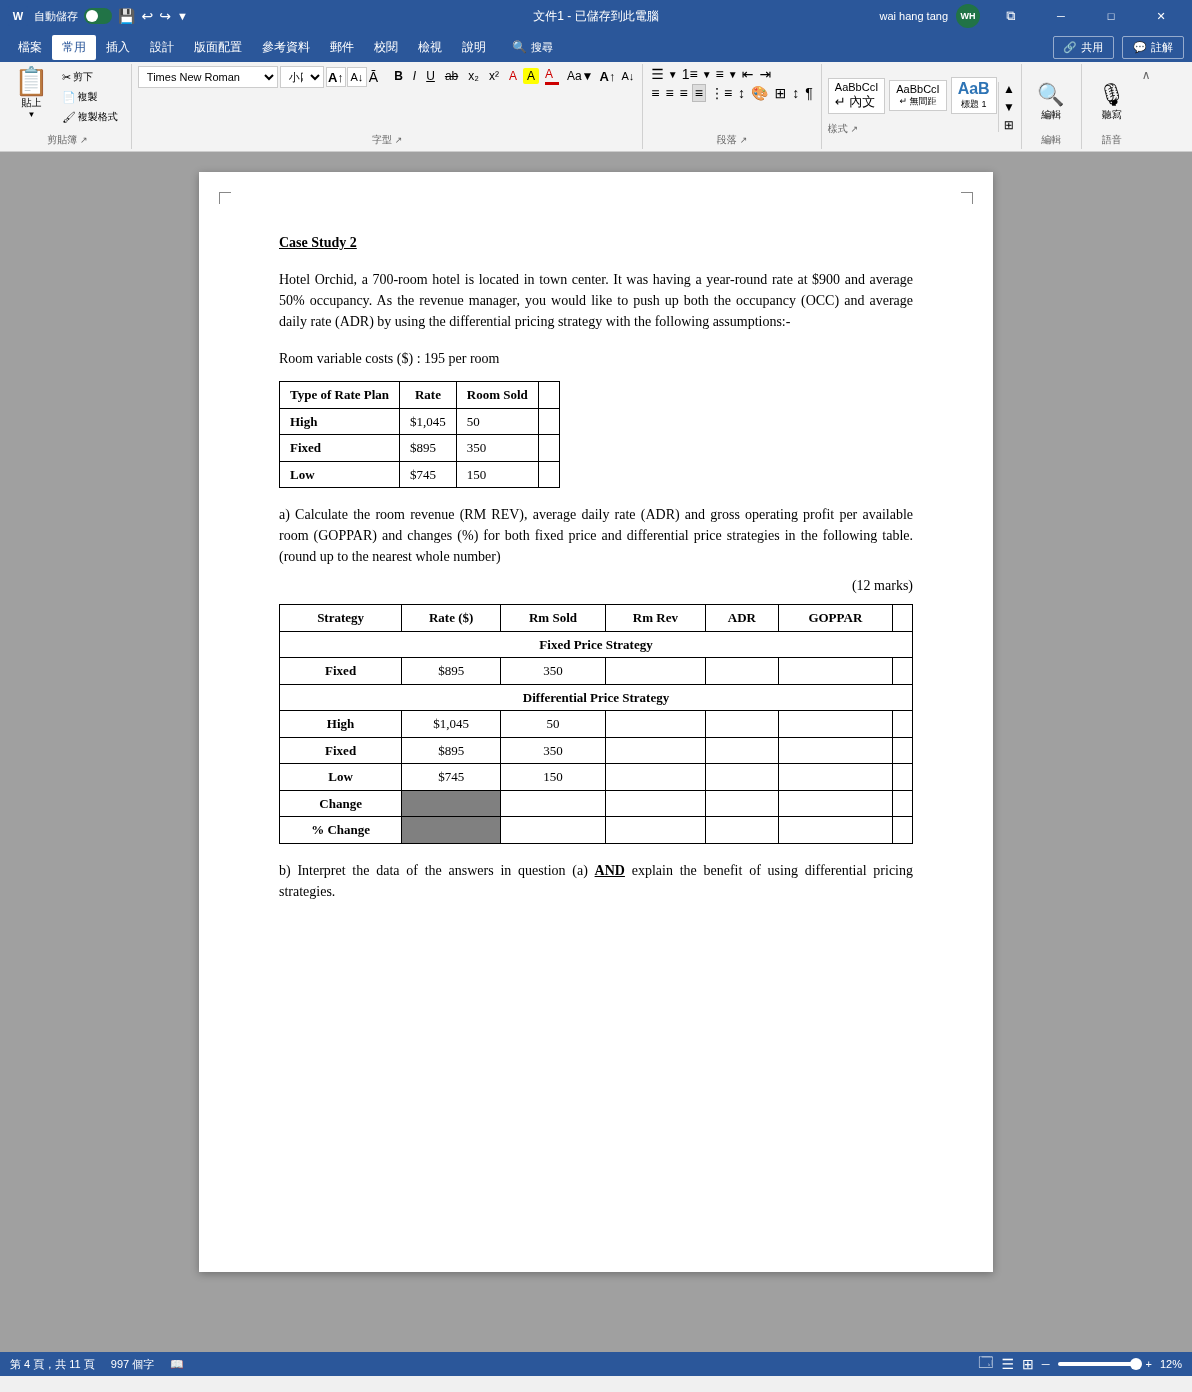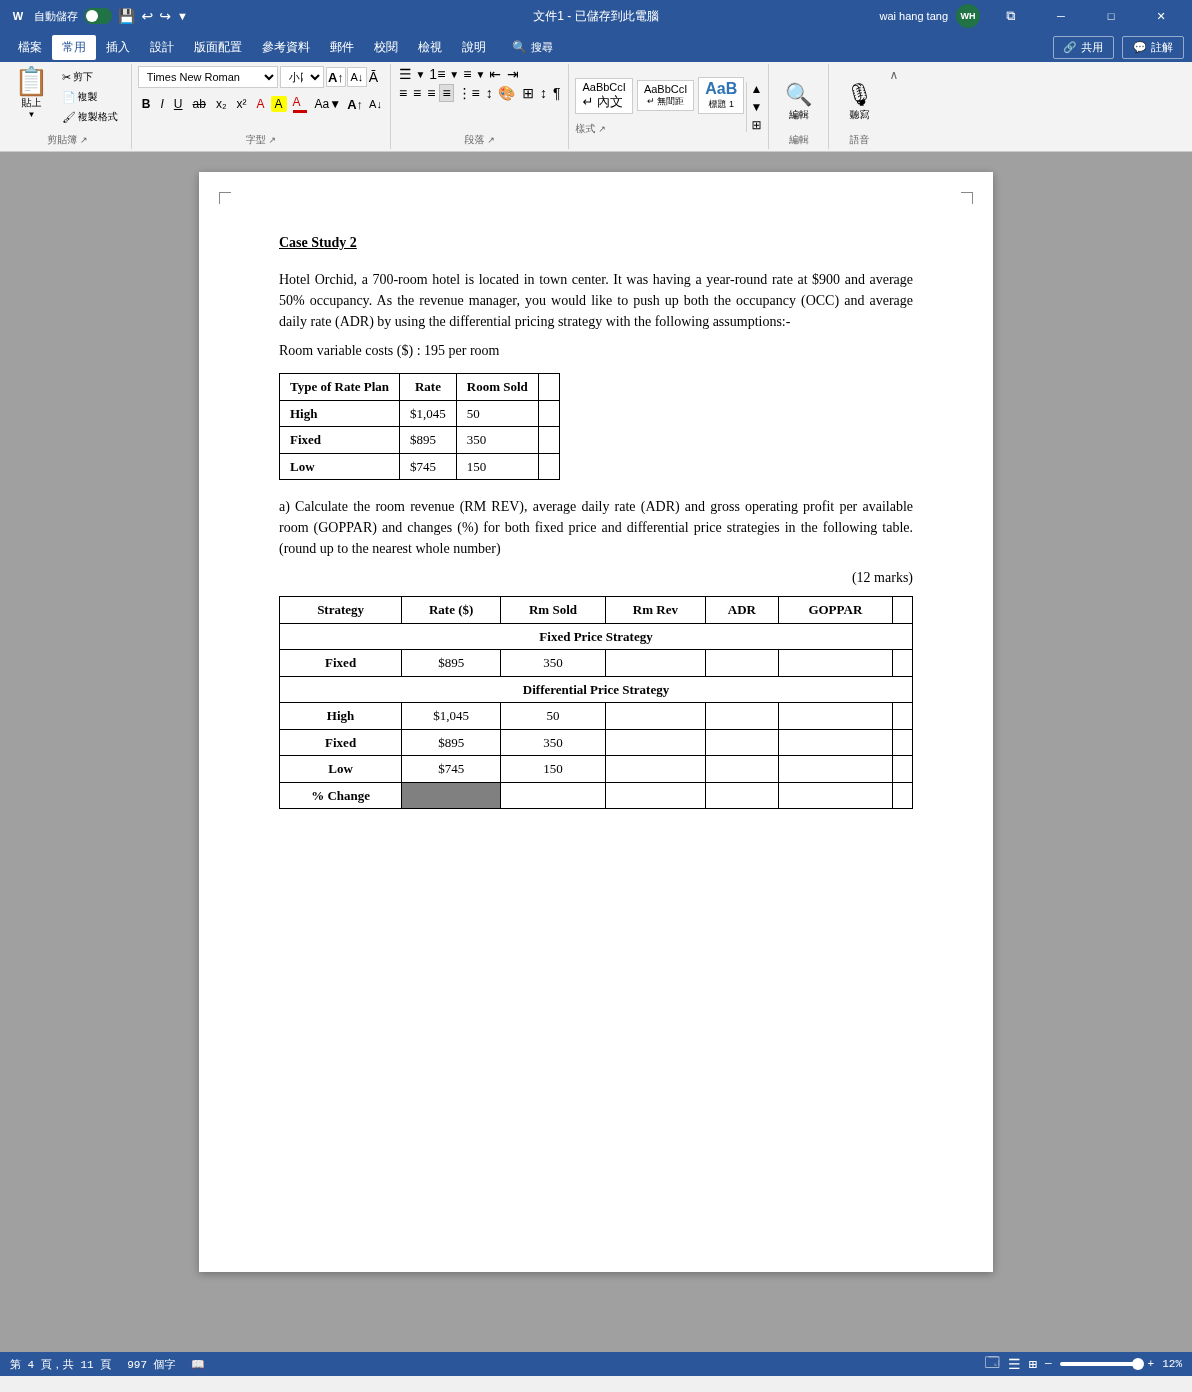--- a/index.html
+++ b/index.html
@@ -131,31 +131,31 @@
     }
 
     
     .status-bar {
       background: #2b579a;
       color: white;
       height: 24px;
       display: flex;
       align-items: center;
       padding: 0 10px;
-      font-family: Liberation Mono, monospace;
+      font-family: Liberation Sans, sans-serif;
       font-size: 11px;
       gap: 16px;
     }
     .status-right { margin-left: auto; display: flex; align-items: center; gap: 8px; }
     .zoom-slider { width: 80px; height: 4px; background: white; border-radius: 2px; position: relative; }
     .zoom-thumb { position: absolute; width: 12px; height: 12px; background: white; border-radius: 50%; top: -4px; left: 90%; }
 
     
     .case-title { font-size: 14px; font-weight: bold; text-decoration: underline; margin-bottom: 8px; }
-    .para { margin-bottom: 8px; text-align: justify; }
+    .para { margin-bottom: 16px; text-align: justify; }
     .room-var { margin-bottom: 12px; }
 
     
     .small-table { border-collapse: collapse; margin-bottom: 16px; }
     .small-table th, .small-table td {
       border: 1px solid black;
       padding: 3px 10px;
       font-size: 13px;
     }
     .small-table th { font-weight: bold; }
@@ -267,21 +267,21 @@
         <div class="ribbon-small-btn" style="display:flex; align-items:center; gap:2px;">
             <span>🖌</span>
             <span style="font-size:10px;">複製格式</span>
           </div>
       </div>
     </div>
     <div class="ribbon-group-label">剪貼簿 <span style="font-size:9px;">↗</span></div>
   </div>
 
   <div class="ribbon-group" style="min-width:180px;">
-    <div class="ribbon-group-content" style="flex-direction:column; align-items:flex-start; gap:6px;">
+    <div class="ribbon-group-content" style="flex-direction:row; align-items:flex-start; gap:12px;">
       <div class="font-row">
         <select class="font-select">
           <option>Times New Roman</option>
         </select>
         <select class="size-select">
           <option>小四</option>
         </select>
         <div style="display:flex; gap:1px;">
           <div class="small-icon-btn" style="font-size:13px; font-weight:bold;">A↑</div>
           <div class="small-icon-btn" style="font-size:11px;">A↓</div>
@@ -480,31 +480,45 @@
           <tr>
             <td style="font-weight: bold;">Low</td>
             <td>$745</td>
             <td>150</td>
             <td>&nbsp;</td>
             <td>&nbsp;</td>
             <td>&nbsp;</td>
             <td style="width: 20px;"></td>
           </tr>
           <tr>
+            <td style="font-weight: bold;">Change</td>
+            <td style="background: rgb(128, 128, 128);"></td>
+            <td>&nbsp;</td>
+            <td>&nbsp;</td>
+            <td>&nbsp;</td>
+            <td>&nbsp;</td>
+            <td style="width: 20px;"></td>
+          </tr>
+          <tr>
             <td style="font-weight: bold; text-align: center;">% Change</td>
             <td style="background: rgb(128, 128, 128);"></td>
             <td>&nbsp;</td>
             <td>&nbsp;</td>
             <td>&nbsp;</td>
             <td>&nbsp;</td>
             <td style="width: 20px;"></td>
           </tr>
         </tbody>
     </table>
 
+    <div class="list-item">
+      <span>b)   Interpret the data of the answers in question (a) </span>
+      <span style="text-decoration:underline; font-weight:bold;">AND</span>
+      <span> explain the benefit of using differential pricing strategies.</span>
+    </div>
 
     <div style="height:20px;"></div>
     <div style="height:20px;"></div>
     <div style="height:20px;"></div>
     <div style="height:20px;"></div>
 
   </div>
 </div>
 
 <div class="status-bar">

